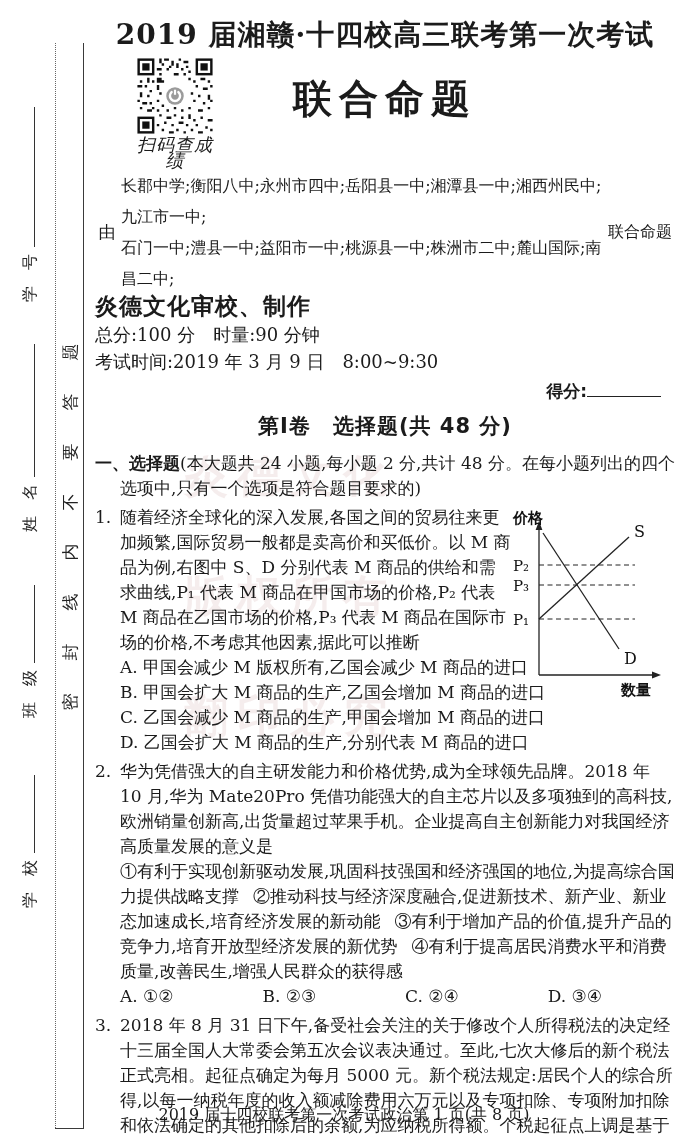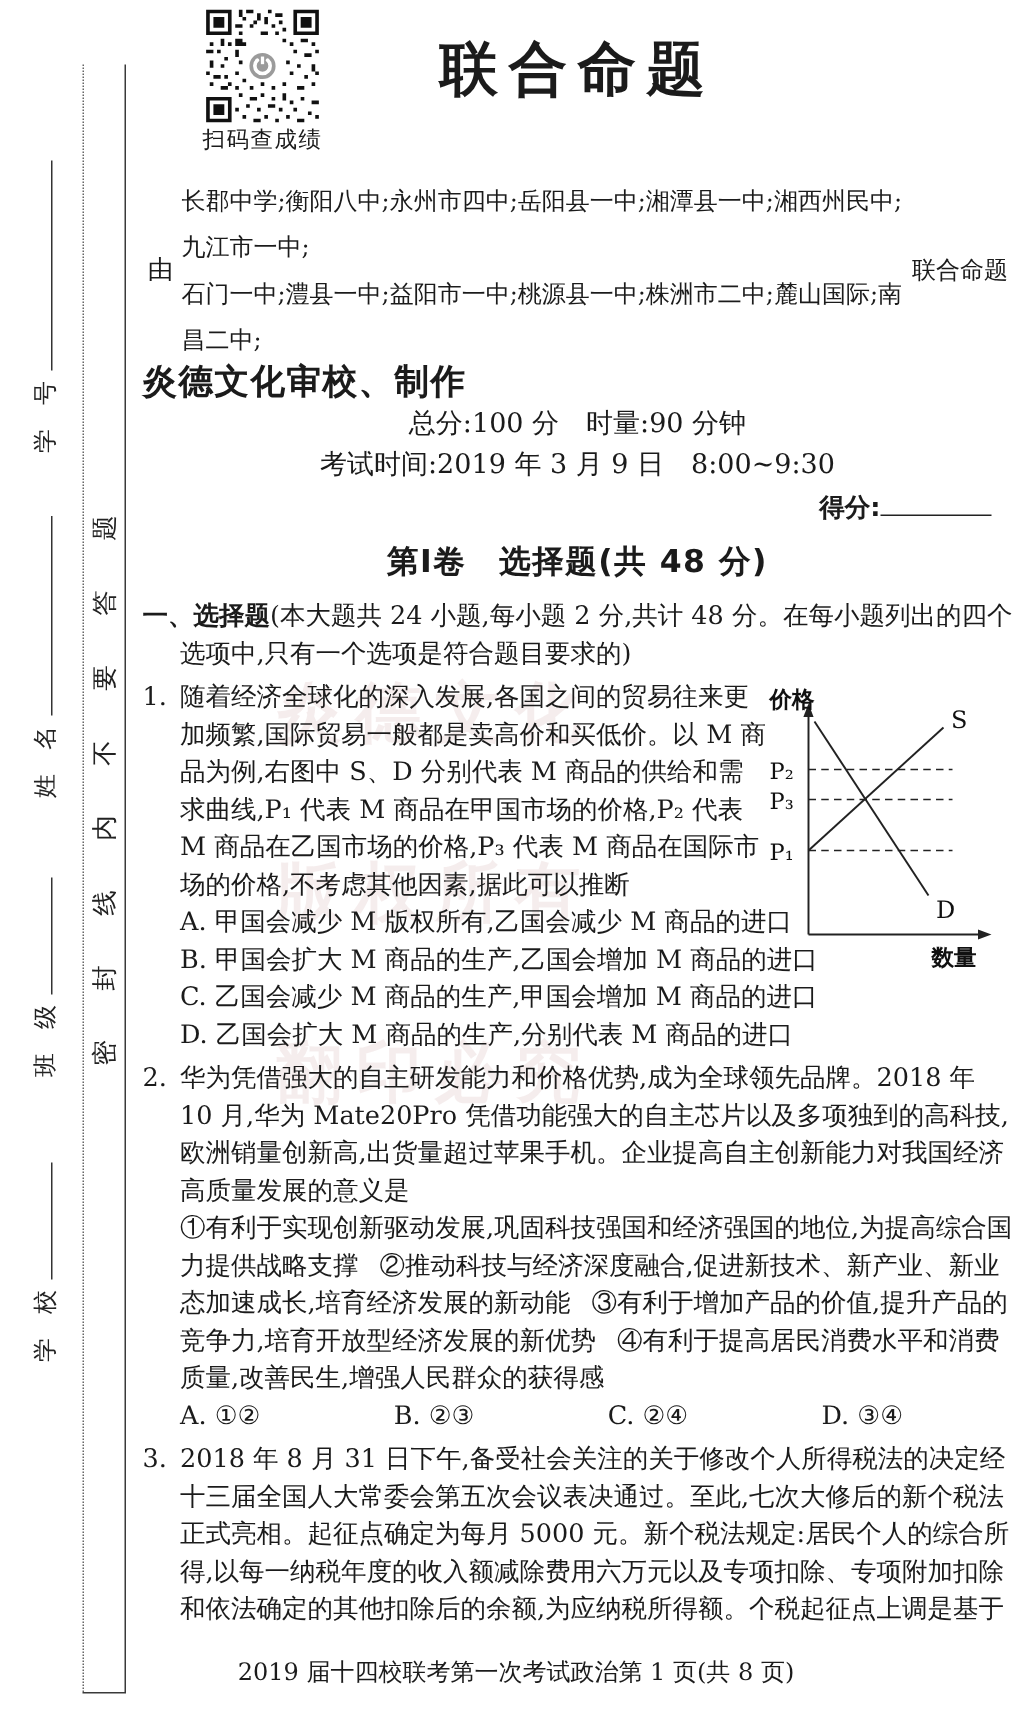--- a/index.html
+++ b/index.html
@@ -30,32 +30,32 @@
                font-size:44px; letter-spacing:9px; line-height:120px; color:#7f1d1d;
                opacity:0.075; pointer-events:none; }
 
   
   .main { position:absolute; left:95px; top:0; width:580px; font-size:17px; line-height:25px; }
   .exam-title { margin-top:18px; text-align:center; font-weight:bold; font-size:28px;
                 letter-spacing:1px; line-height:34px; }
   .header { position:relative; height:114px; }
   .qr-wrap { position:absolute; left:40px; top:4px; width:80px; text-align:center; }
   .qr-wrap svg { display:block; width:80px; height:80px; }
-  .qr-caption { font-family:"DejaVu Sans","Liberation Sans",sans-serif; font-size:15px;
-                line-height:16px; margin-top:1px; letter-spacing:1px; }
+  .qr-caption { font-family:"DejaVu Sans","Liberation Sans",sans-serif; font-size:18px;
+                line-height:16px; margin-top:1px; letter-spacing:1px;font-style:italic; }
   .subject-title { text-align:center; padding-top:24px;
                    font-family:"DejaVu Sans","Liberation Sans",sans-serif;
                    font-weight:bold; font-size:39px; letter-spacing:7px; line-height:46px; }
   .byline { display:flex; align-items:center; margin-top:4px; }
   .by-label { width:24px; text-align:center; font-size:17px; }
   .schools { flex:1; font-size:16px; line-height:31px; padding-left:2px; }
   .joint-label { width:70px; text-align:center; font-size:16px; line-height:20px; }
   .producer { text-align:left; margin-top:3px; font-family:Liberation Mono, monospace;
               font-weight:bold; font-size:23px; line-height:23px; letter-spacing:1px; }
-  .totals-line, .datetime-line { text-align:center; font-size:18px; line-height:24px; margin-top:3px; }
+  .totals-line, .datetime-line { font-size:18px; line-height:24px; margin-top:3px; }
   .score-line { text-align:right; margin:6px 14px 0 0;
                 font-family:"DejaVu Sans","Liberation Sans",sans-serif;
                 font-weight:bold; font-size:17px; line-height:22px; }
   .score-blank { display:inline-block; width:74px; border-bottom:1.5px solid #222; height:15px; }
   .part-heading { text-align:center; margin-top:9px;
                   font-family:"DejaVu Sans","Liberation Sans",sans-serif;
                   font-weight:bold; font-size:21px; line-height:30px; letter-spacing:1px; }
   .intro { margin-top:10px; padding-left:25px; text-indent:-25px; }
   .intro .intro-label { font-family:"DejaVu Sans","Liberation Sans",sans-serif; font-weight:bold; }
 
@@ -109,20 +109,21 @@
   </div>
 
   <div class="watermark">
     <div>炎德文化</div>
     <div>版权所有</div>
     <div>翻印必究</div>
   </div>
 
   <div class="main">
 
+    <div class="exam-title">2019 届湘赣·十四校高三联考第一次考试</div>
 
     <div class="header">
       <div class="qr-wrap">
         <svg viewBox="0 0 33 33">
           <rect x="0" y="0" width="33" height="33" fill="#fff"></rect>
           <g fill="#111">
             <path d="M1 1h7v7h-7z"></path>
               <path d="M25 1h7v7h-7z"></path>
               <path d="M1 25h7v7h-7z"></path>
           </g>

